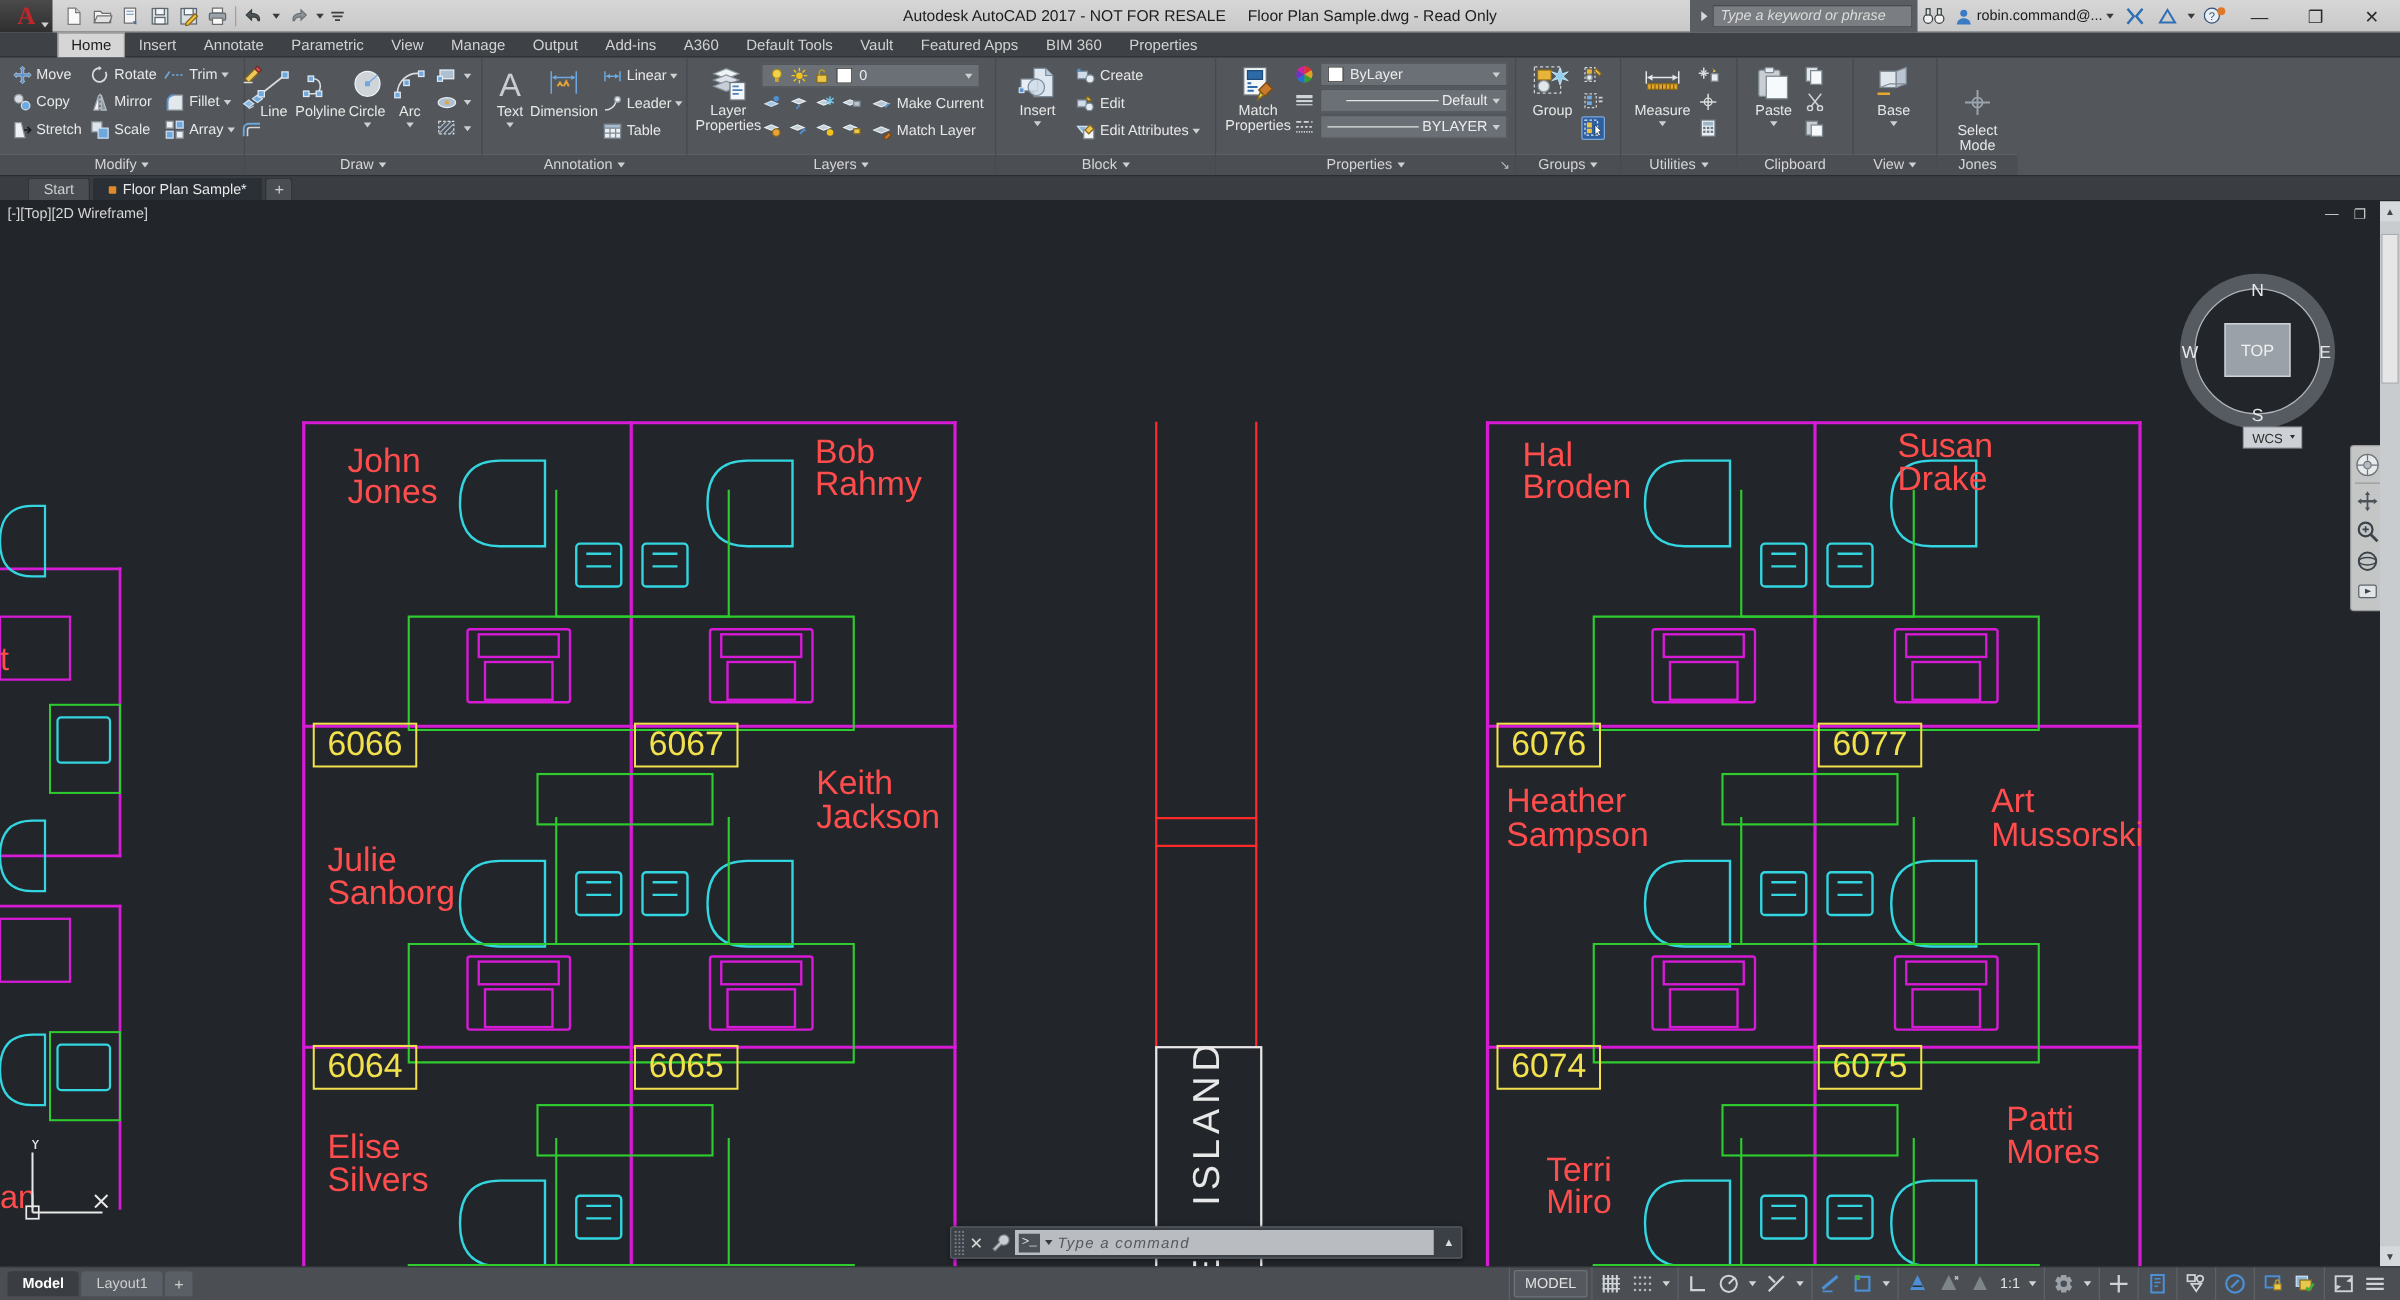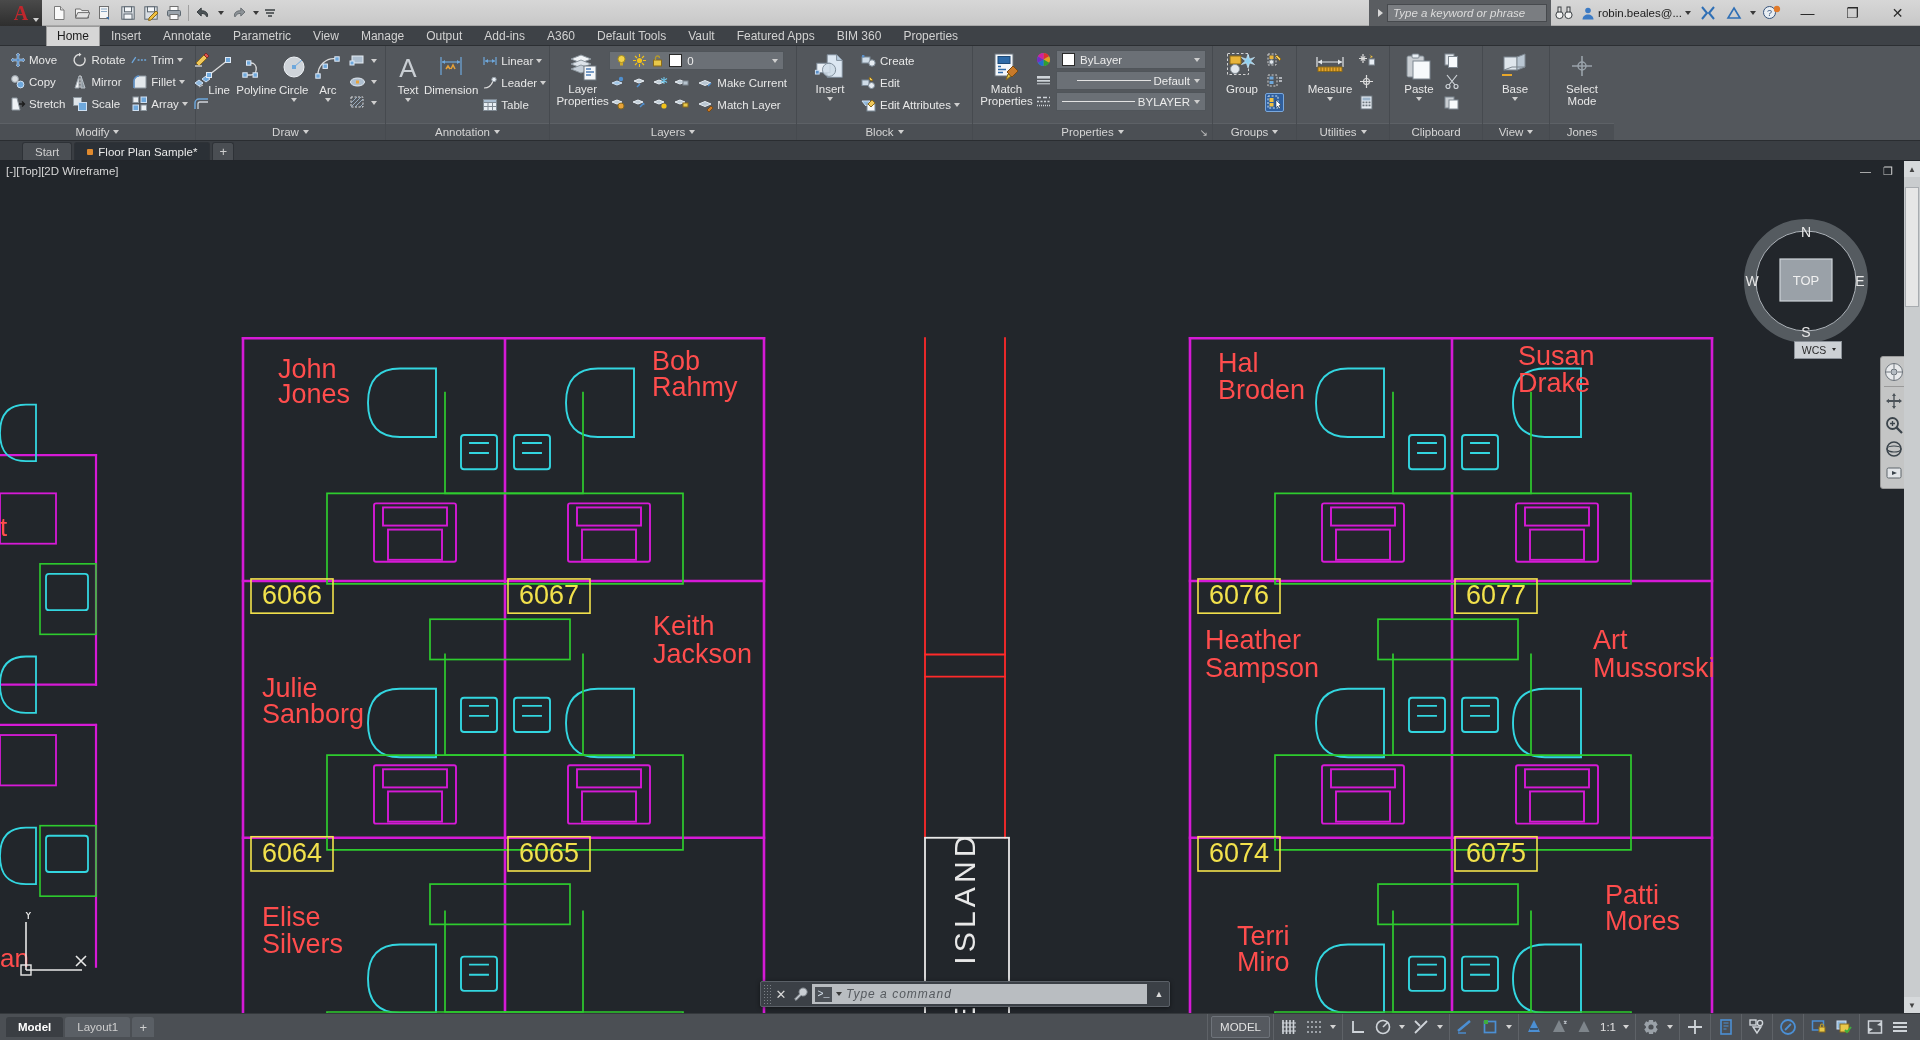--- a/index.html
+++ b/index.html
@@ -243,20 +243,24 @@
       <div class="qbtn" style="width:10px">
           <span class="caret dark"></span>
         </div>
       <div class="qbtn" style="width:14px">
         <svg width="12" height="12" viewBox="0 0 12 12">
             <path d="M1 3h10M2 6h8M4 9h4" stroke="#3a3f42" stroke-width="1.4"></path>
           </svg>
       </div>
     </div>
 
+    <div class="title-text">
+      <span>Autodesk AutoCAD 2017 - NOT FOR RESALE</span>
+      <span class="fname">Floor Plan Sample.dwg - Read Only</span>
+    </div>
 
     <div class="tb-right">
       <div class="searchwrap">
         <div class="search-arrow">
             <i></i>
           </div>
         <div class="searchbox">Type a keyword or phrase</div>
       </div>
       <div class="tb-icon">
         <svg width="18" height="14" viewBox="0 0 18 14">
@@ -264,21 +268,21 @@
             <circle cx="13.5" cy="9" r="3.6" fill="#f2f2f2" stroke="#3a3f42"></circle>
             <rect x="3" y="1" width="3" height="5" fill="#e0e0e0" stroke="#3a3f42"></rect>
             <rect x="12" y="1" width="3" height="5" fill="#e0e0e0" stroke="#3a3f42"></rect>
           </svg>
       </div>
       <div class="userchip">
         <svg width="14" height="14" viewBox="0 0 14 14">
             <circle cx="7" cy="4.5" r="2.8" fill="#3b7ac4"></circle>
             <path d="M1.5 13.5c0-3 2.5-5 5.5-5s5.5 2 5.5 5z" fill="#3b7ac4"></path>
           </svg>
-        <span>robin.beales@...</span>
+        <span>robin.command@...</span>
         <span class="caret dark"></span>
       </div>
       <div class="tb-icon">
         <svg width="16" height="14" viewBox="0 0 16 14">
             <path d="M2 1l5 6-5 6M14 1L9 7l5 6" stroke="#2f6fb5" stroke-width="2" fill="none"></path>
           </svg>
       </div>
       <div class="tb-icon">
         <svg width="16" height="14" viewBox="0 0 16 14">
             <path d="M8 2l6 10H2z" fill="none" stroke="#2f6fb5" stroke-width="1.6"></path>
@@ -1000,21 +1004,21 @@
           <span class="caret"></span>
         </div>
       </div>
       <div class="panel-title">
         <span>View</span>
         <span class="caret"></span>
       </div>
     </div>
 
     <div class="panel" style="width:64px;border-right:none">
-      <div class="panel-body" style="padding-top:3px">
+      <div class="panel-body" style="padding-top:19px">
         <div class="bigbtn" style="width:52px">
           <span class="icon i32">
             <svg width="30" height="26" viewBox="0 0 30 26">
                 <path d="M15 2v20M5 12h20" stroke="#9aa3ab" stroke-width="1.6"></path>
                 <circle cx="15" cy="12" r="4" fill="none" stroke="#9aa3ab" stroke-width="1.4"></circle>
               </svg>
           </span>
           <span class="lbl">Select Mode</span>
         </div>
       </div>

